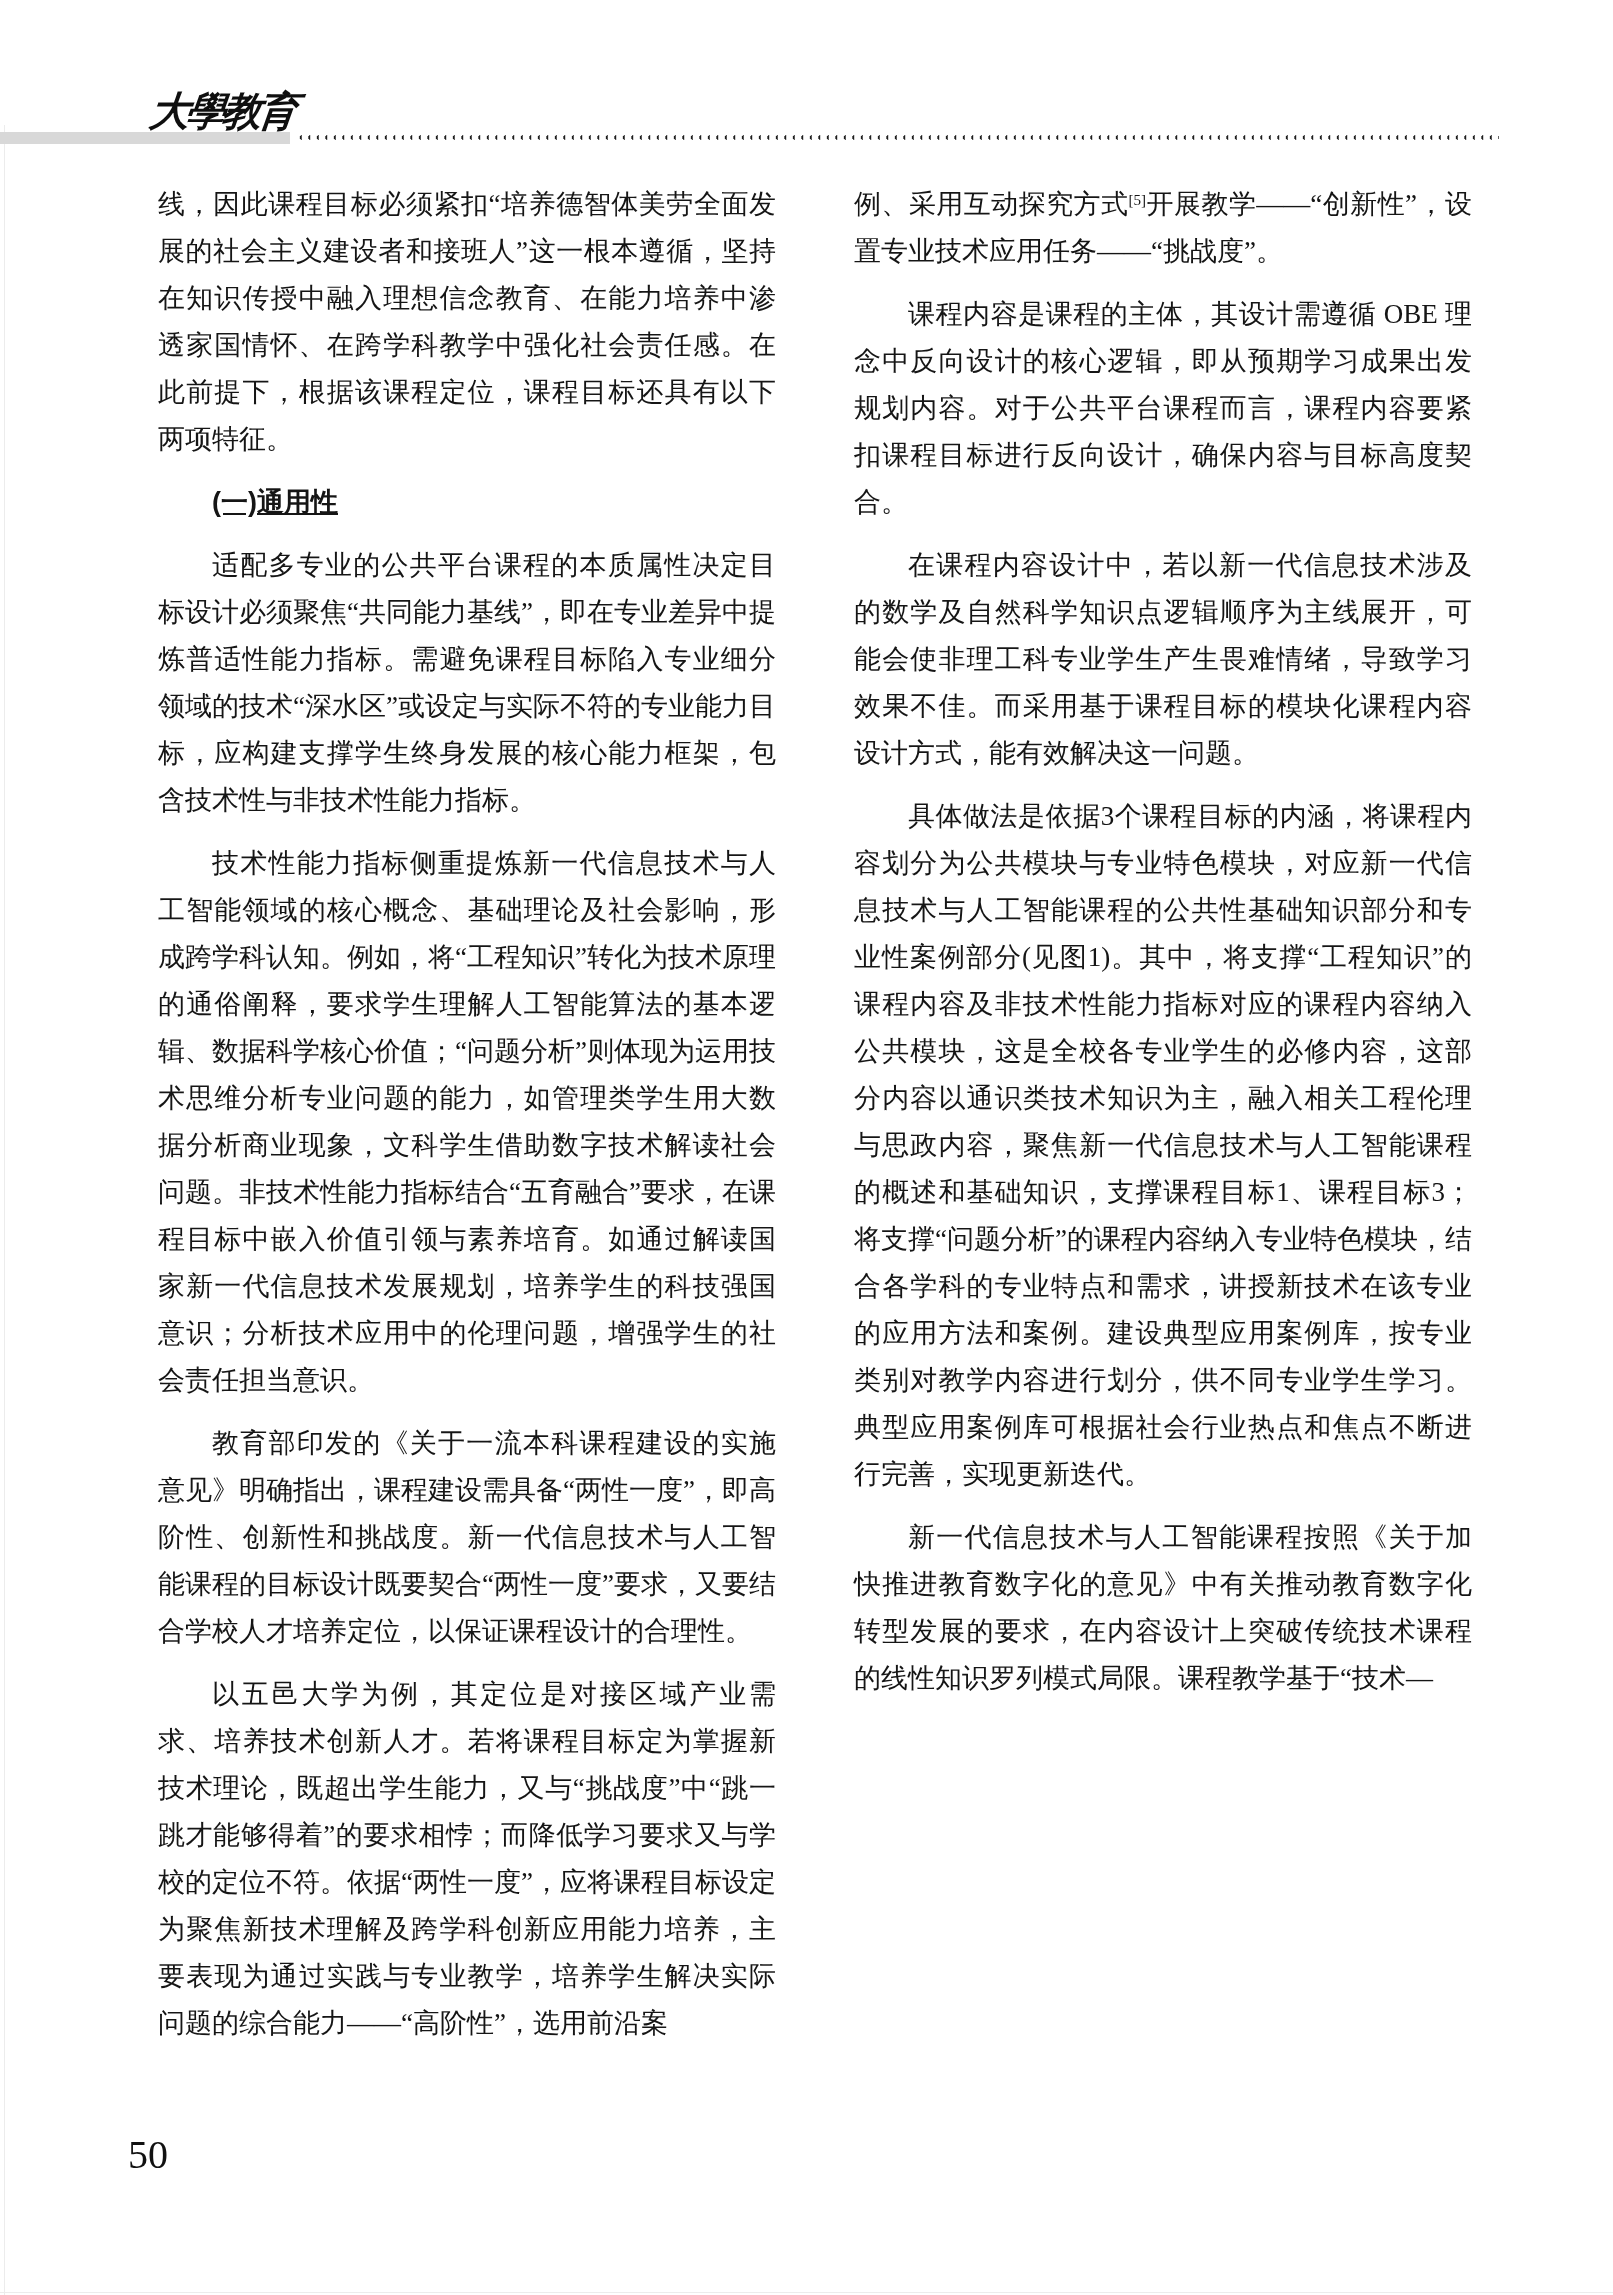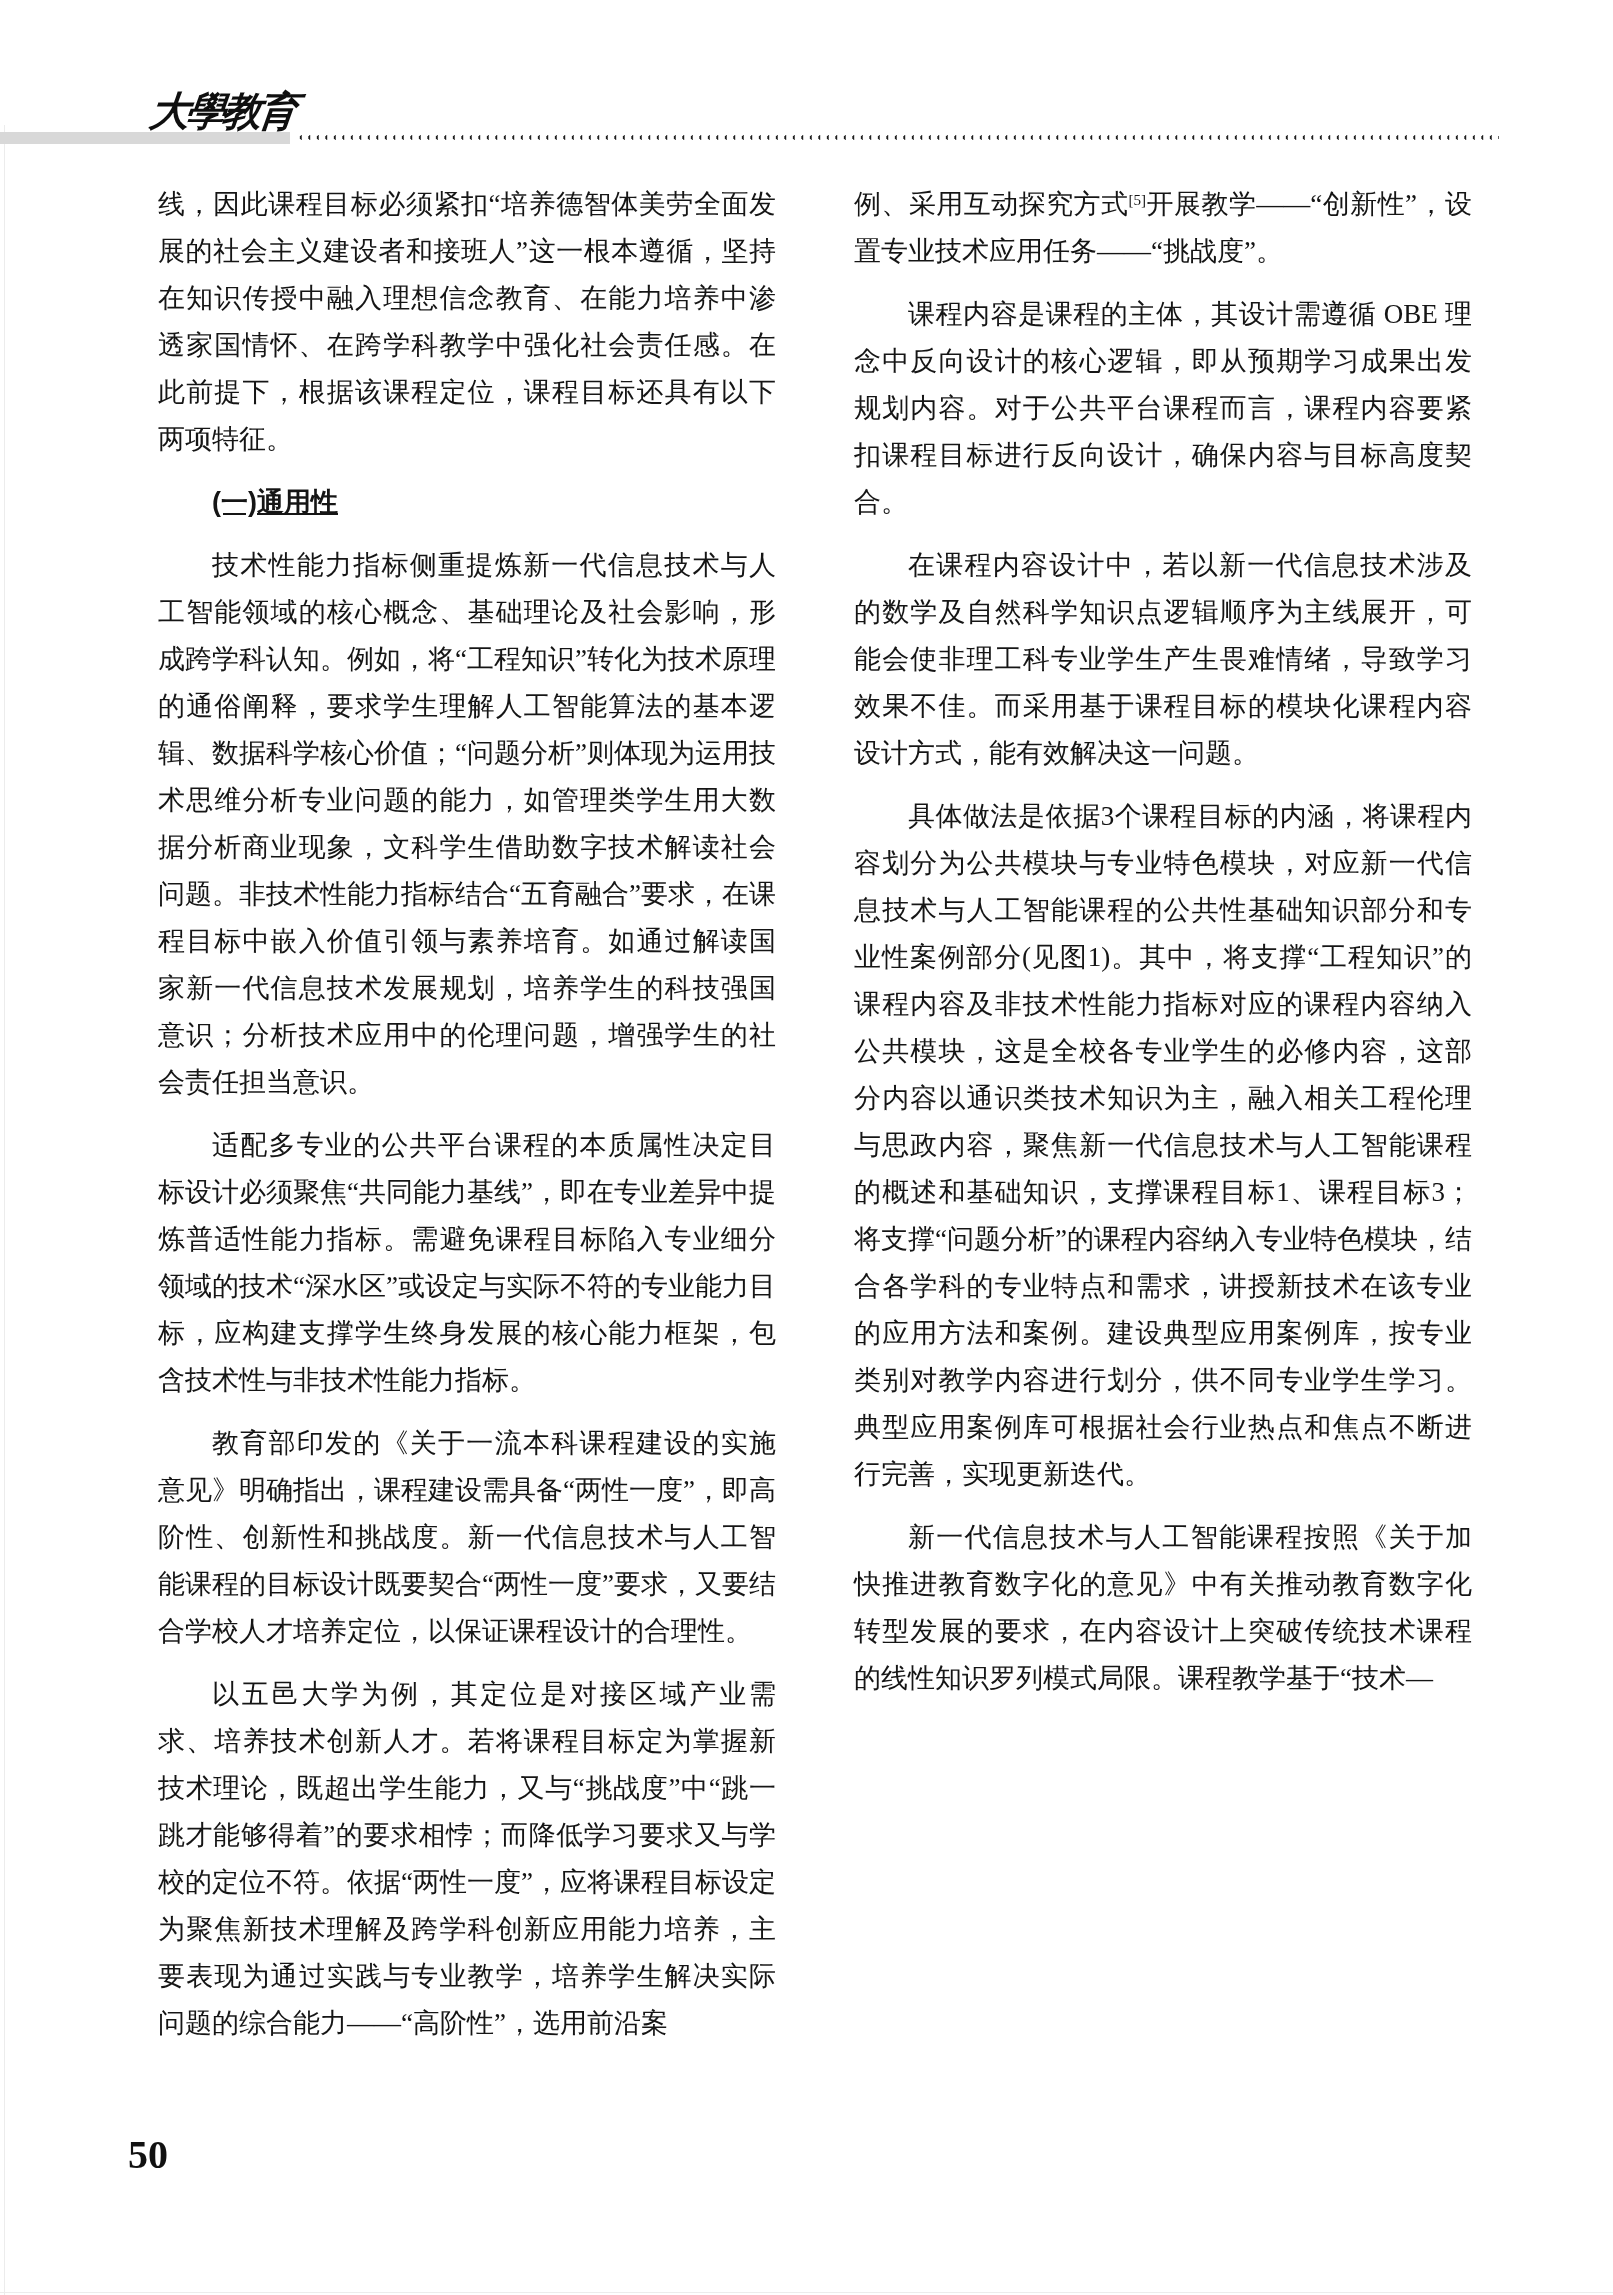--- a/index.html
+++ b/index.html
@@ -80,21 +80,21 @@
     position: relative;
     top: -0.55em;
   }
 
   
   .page-number {
     position: absolute;
     left: 128px; top: 2134px;
     font-size: 40px;
     line-height: 42px;
-    font-weight: 700;
+    font-weight: 400;
     font-family: "Liberation Serif", "DejaVu Serif", serif;
     color: #111;
   }
 </style>
 </head>
 <body>
 
 <div class="page">
 
   <div class="scan-edge-left"></div>
@@ -103,22 +103,22 @@
   <header>
     <div class="journal-logo">大學教育</div>
     <div class="header-gray-bar"></div>
     <div class="header-dotted-rule"></div>
   </header>
 
   <main>
     <section class="col col-left" id="col-left">
         <p class="para body"><span>线，因此课程目标必须紧扣“培养德智体美劳全面发展的社会主义建设者和接班人”这一根本遵循，坚持在知识传授中融入理想信念教育、在能力培养中渗透家国情怀、在跨学科教学中强化社会责任感。在此前提下，根据该课程定位，课程目标还具有以下两项特征。</span></p>
         <p class="para heading indent"><span>(一)通用性</span></p>
+        <p class="para body indent"><span>适配多专业的公共平台课程的本质属性决定目标设计必须聚焦“共同能力基线”，即在专业差异中提炼普适性能力指标。需避免课程目标陷入专业细分领域的技术“深水区”或设定与实际不符的专业能力目标，应构建支撑学生终身发展的核心能力框架，包含技术性与非技术性能力指标。</span></p>
         <p class="para body indent"><span>技术性能力指标侧重提炼新一代信息技术与人工智能领域的核心概念、基础理论及社会影响，形成跨学科认知。例如，将“工程知识”转化为技术原理的通俗阐释，要求学生理解人工智能算法的基本逻辑、数据科学核心价值；“问题分析”则体现为运用技术思维分析专业问题的能力，如管理类学生用大数据分析商业现象，文科学生借助数字技术解读社会问题。非技术性能力指标结合“五育融合”要求，在课程目标中嵌入价值引领与素养培育。如通过解读国家新一代信息技术发展规划，培养学生的科技强国意识；分析技术应用中的伦理问题，增强学生的社会责任担当意识。</span></p>
-        <p class="para body indent"><span>适配多专业的公共平台课程的本质属性决定目标设计必须聚焦“共同能力基线”，即在专业差异中提炼普适性能力指标。需避免课程目标陷入专业细分领域的技术“深水区”或设定与实际不符的专业能力目标，应构建支撑学生终身发展的核心能力框架，包含技术性与非技术性能力指标。</span></p>
         <p class="para body indent"><span>教育部印发的《关于一流本科课程建设的实施意见》明确指出，课程建设需具备“两性一度”，即高阶性、创新性和挑战度。新一代信息技术与人工智能课程的目标设计既要契合“两性一度”要求，又要结合学校人才培养定位，以保证课程设计的合理性。</span></p>
         <p class="para body indent"><span>以五邑大学为例，其定位是对接区域产业需求、培养技术创新人才。若将课程目标定为掌握新技术理论，既超出学生能力，又与“挑战度”中“跳一跳才能够得着”的要求相悖；而降低学习要求又与学校的定位不符。依据“两性一度”，应将课程目标设定为聚焦新技术理解及跨学科创新应用能力培养，主要表现为通过实践与专业教学，培养学生解决实际问题的综合能力——“高阶性”，选用前沿案</span></p>
       </section>
     <section class="col col-right" id="col-right">
         <p class="para body"><span>例、采用互动探究方式</span><sup>[5]</sup><span>开展教学——“创新性”，设置专业技术应用任务——“挑战度”。</span></p>
         <p class="para body indent"><span>课程内容是课程的主体，其设计需遵循 OBE 理念中反向设计的核心逻辑，即从预期学习成果出发规划内容。对于公共平台课程而言，课程内容要紧扣课程目标进行反向设计，确保内容与目标高度契合。</span></p>
         <p class="para body indent"><span>在课程内容设计中，若以新一代信息技术涉及的数学及自然科学知识点逻辑顺序为主线展开，可能会使非理工科专业学生产生畏难情绪，导致学习效果不佳。而采用基于课程目标的模块化课程内容设计方式，能有效解决这一问题。</span></p>
         <p class="para body indent"><span>具体做法是依据3个课程目标的内涵，将课程内容划分为公共模块与专业特色模块，对应新一代信息技术与人工智能课程的公共性基础知识部分和专业性案例部分(见图1)。其中，将支撑“工程知识”的课程内容及非技术性能力指标对应的课程内容纳入公共模块，这是全校各专业学生的必修内容，这部分内容以通识类技术知识为主，融入相关工程伦理与思政内容，聚焦新一代信息技术与人工智能课程的概述和基础知识，支撑课程目标1、课程目标3；将支撑“问题分析”的课程内容纳入专业特色模块，结合各学科的专业特点和需求，讲授新技术在该专业的应用方法和案例。建设典型应用案例库，按专业类别对教学内容进行划分，供不同专业学生学习。典型应用案例库可根据社会行业热点和焦点不断进行完善，实现更新迭代。</span></p>
         <p class="para body indent"><span>新一代信息技术与人工智能课程按照《关于加快推进教育数字化的意见》中有关推动教育数字化转型发展的要求，在内容设计上突破传统技术课程的线性知识罗列模式局限。课程教学基于“技术—</span></p>
       </section>

